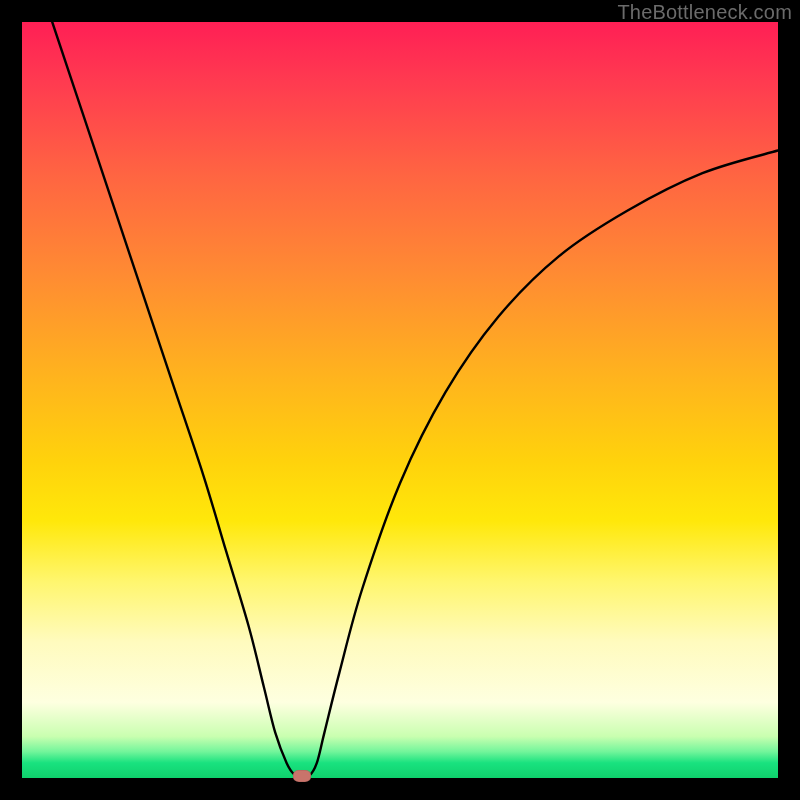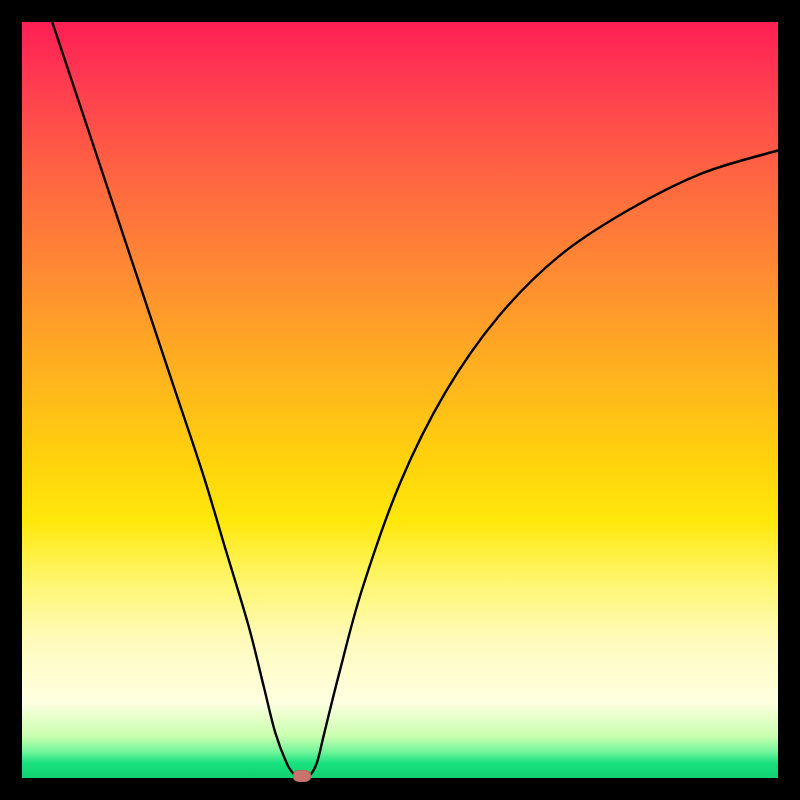--- a/index.html
+++ b/index.html
@@ -68,20 +68,21 @@
     letter-spacing: 0.2px;
     font-weight: 500;
     font-family: Arial, Helvetica, sans-serif;
     user-select: none;
   }
 </style>
 </head>
 <body>
 
 <div class="frame">
+  <div class="watermark">TheBottleneck.com</div>
 
   <div class="plot-area">
     <svg class="curve" viewBox="0 0 756 756" preserveAspectRatio="none">
       <path id="curve-path" fill="none" stroke="#000000" stroke-width="2.4" stroke-linejoin="round" stroke-linecap="round" d="M 30.24 0.00 C 35.28 15.12, 50.40 60.48, 60.48 90.72 C 70.56 120.96, 80.64 151.20, 90.72 181.44 C 100.80 211.68, 110.88 241.92, 120.96 272.16 C 131.04 302.40, 141.12 332.64, 151.20 362.88 C 161.28 393.12, 172.62 425.88, 181.44 453.60 C 190.26 481.32, 196.56 504.00, 204.12 529.20 C 211.68 554.40, 220.50 582.12, 226.80 604.80 C 233.10 627.48, 237.51 647.64, 241.92 665.28 C 246.33 682.92, 249.48 698.04, 253.26 710.64 C 257.04 723.24, 261.45 733.95, 264.60 740.88 C 267.75 747.81, 269.64 750.08, 272.16 752.22 C 274.68 754.36, 277.20 753.48, 279.72 753.73 C 282.24 753.98, 284.76 755.87, 287.28 753.73 C 289.80 751.59, 292.32 748.06, 294.84 740.88 C 297.36 733.70, 298.62 725.76, 302.40 710.64 C 306.18 695.52, 311.22 674.10, 317.52 650.16 C 323.82 626.22, 330.12 598.50, 340.20 567.00 C 350.28 535.50, 364.14 493.92, 378.00 461.16 C 391.86 428.40, 406.98 398.16, 423.36 370.44 C 439.74 342.72, 457.38 317.52, 476.28 294.84 C 495.18 272.16, 515.34 252.00, 536.76 234.36 C 558.18 216.72, 580.86 202.86, 604.80 189.00 C 628.74 175.14, 655.20 161.28, 680.40 151.20 C 705.60 141.12, 743.40 132.30, 756.00 128.52"></path>
     </svg>
     <div class="marker" id="marker" style="left: 279.72px; top: 753.732px; background: rgb(201, 116, 107);"></div>
   </div>
 </div>
 
 </body></html>

